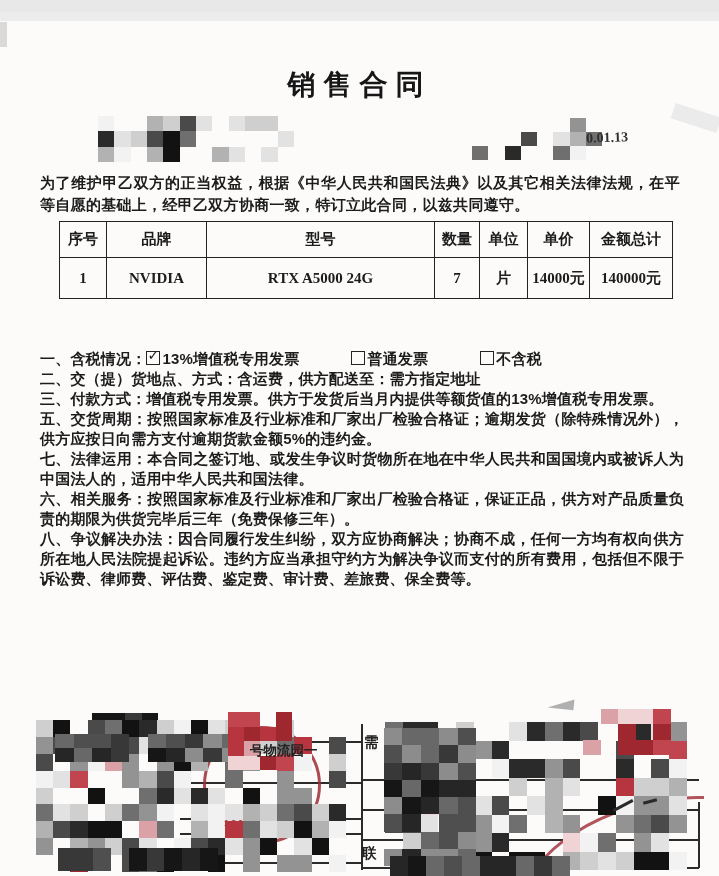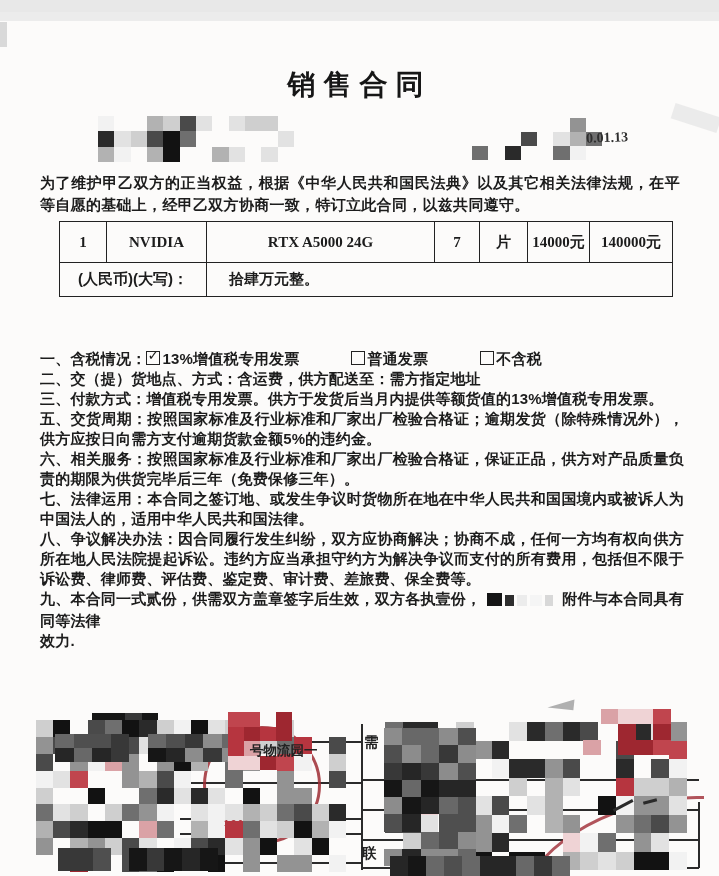--- a/index.html
+++ b/index.html
@@ -138,51 +138,52 @@
       <colgroup>
         <col style="width:47px">
           <col style="width:100px">
           <col style="width:228px">
         <col style="width:45px">
           <col style="width:48px">
           <col style="width:62px">
           <col style="width:83px">
       </colgroup>
       <tbody>
+          <tr class="hrow">
+        <th>序号</th>
+        <th>品牌</th>
+        <th>型号</th>
+        <th>数量</th>
+        <th>单位</th>
+        <th>单价</th>
+        <th>金额总计</th>
+      </tr>
       <tr class="drow">
         <td>1</td>
         <td>NVIDIA</td>
         <td>RTX A5000 24G</td>
         <td>7</td>
         <td>片</td>
         <td>14000元</td>
         <td>140000元</td>
       </tr>
-      <tr class="arow">
-        <td colspan="2">(人民币)(大写)：</td>
-        <td colspan="5" class="amt-words">拾肆万元整。</td>
-      </tr>
     </tbody>
       </table>
   </div>
 
   <div class="abs clauses">
     <p class="mb13">
       <span>一、含税情况：</span><span class="cbx"><i>✓</i></span><span>13%增值税专用发票</span><span class="opt-gap"></span><span class="cbx"></span><span>普通发票</span><span class="opt-gap"></span><span class="cbx"></span><span>不含税</span>
     </p>
     <p class="mb5">二、交（提）货地点、方式：含运费，供方配送至：需方指定地址</p>
     <p class="mb7">三、付款方式：增值税专用发票。供方于发货后当月内提供等额货值的13%增值税专用发票。</p>
     <p class="mb5">五、交货周期：按照国家标准及行业标准和厂家出厂检验合格证；逾期发货（除特殊情况外），供方应按日向需方支付逾期货款金额5%的违约金。</p>
+    <p class="mb5">七、法律运用：本合同之签订地、或发生争议时货物所在地在中华人民共和国国境内或被诉人为中国法人的，适用中华人民共和国法律。</p>
     <p class="mb5">六、相关服务：按照国家标准及行业标准和厂家出厂检验合格证，保证正品，供方对产品质量负责的期限为供货完毕后三年（免费保修三年）。</p>
-    <p class="mb5">七、法律运用：本合同之签订地、或发生争议时货物所在地在中华人民共和国国境内或被诉人为中国法人的，适用中华人民共和国法律。</p>
     <p class="mb4">八、争议解决办法：因合同履行发生纠纷，双方应协商解决；协商不成，任何一方均有权向供方所在地人民法院提起诉讼。违约方应当承担守约方为解决争议而支付的所有费用，包括但不限于诉讼费、律师费、评估费、鉴定费、审计费、差旅费、保全费等。</p>
-    <p>
-      <span>九、本合同一式贰份，供需双方盖章签字后生效，双方各执壹份，</span><span class="redact-inline"><b style="width:15px;height:13px;background:#151515;"></b><b style="width:9px;height:11px;background:#2e2e2e;"></b><b style="width:10px;height:11px;background:#ececec;"></b><b style="width:12px;height:11px;background:#f5f5f5;"></b><b style="width:8px;height:11px;background:#d8d8d8;"></b></span><span>附件与本合同具有同等法律</span><br>
-      <span>效力.</span>
-    </p>
   </div>
 
   <div class="abs vline" style="left:361px;top:712px;height:146px;"></div>
   <div class="abs hline" style="left:180px;top:729px;width:181px;"></div>
   <div class="abs hline" style="left:180px;top:770px;width:181px;"></div>
   <div class="abs hline" style="left:180px;top:806px;width:181px;"></div>
   <div class="abs hline" style="left:180px;top:821px;width:181px;"></div>
   <div class="abs hline" style="left:180px;top:850px;width:181px;"></div>
   <div class="abs hline" style="left:361px;top:767px;width:338px;"></div>
   <div class="abs hline" style="left:361px;top:797px;width:338px;"></div>

